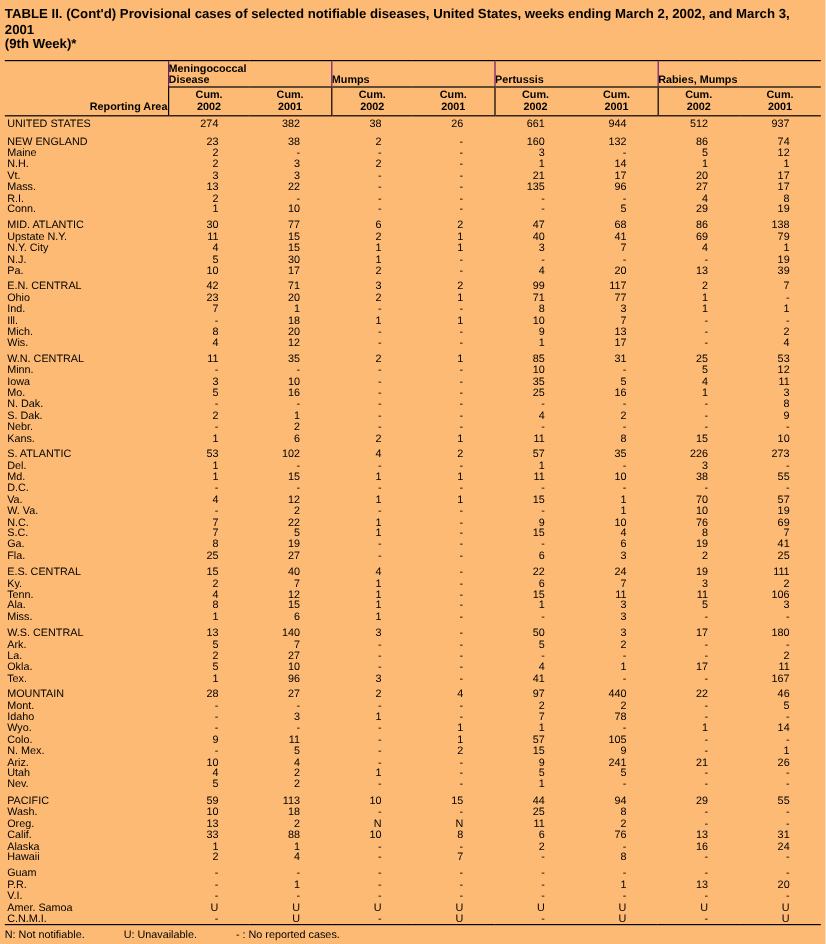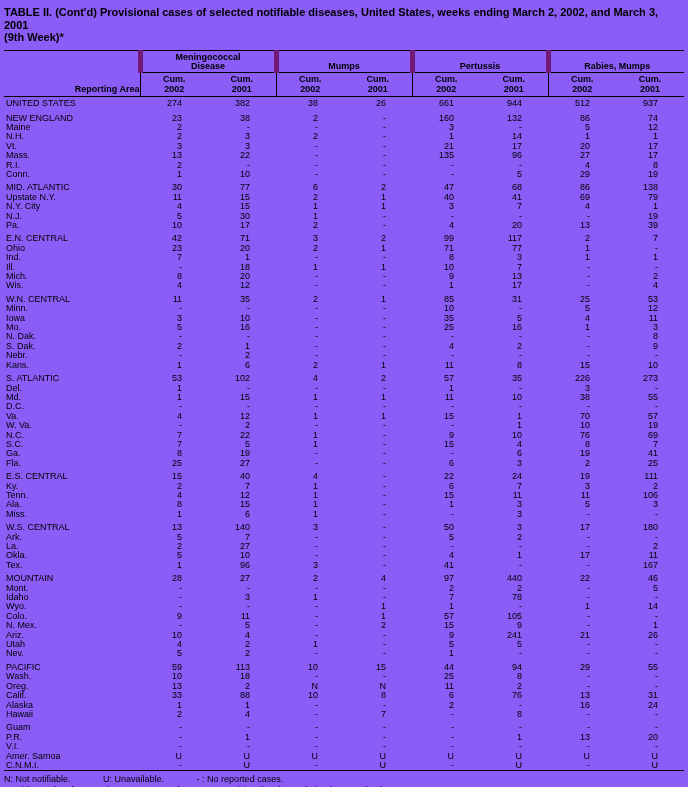--- a/index.html
+++ b/index.html
@@ -1,21 +1,21 @@
 <!DOCTYPE html>
 <html><head>
 <meta charset="utf-8">
 <style>
   html, body { margin: 0; padding: 0; background: #ffffff; }
   .page {
     width: 688px;
     height: 787px;
     box-sizing: border-box;
     padding: 6px 4px 4px 4px;
-    background: #8b5cf6;
+    background: #fdba74;
     color: #000000;
     font-family: "Liberation Sans", sans-serif;
     overflow: hidden;
   }
   .title {
     font-size: 11px;
     font-weight: bold;
     line-height: 12.5px;
     margin-bottom: 6px;
   }
@@ -28,24 +28,24 @@
   th, td {
     font-size: 9px;
     line-height: 9.4px;
     padding: 0;
     overflow: hidden;
     white-space: nowrap;
   }
   thead th { font-weight: bold; }
   thead tr.ghead th { border-top: 1px solid #000; }
   .grp {
-    text-align: center;
+    text-align: left;
     vertical-align: bottom;
     border-bottom: 1px solid #000;
-    border-left: 5px solid #701a75;
+    border-left: 1px solid #701a75;
     white-space: pre-line;
     padding: 2px 0 1px 0;
   }
   .area-h1 { border-bottom: none; }
   .sub {
     text-align: center;
     vertical-align: bottom;
     border-bottom: 1px solid #000;
     white-space: pre-line;
     padding: 2px 0 2px 0;

